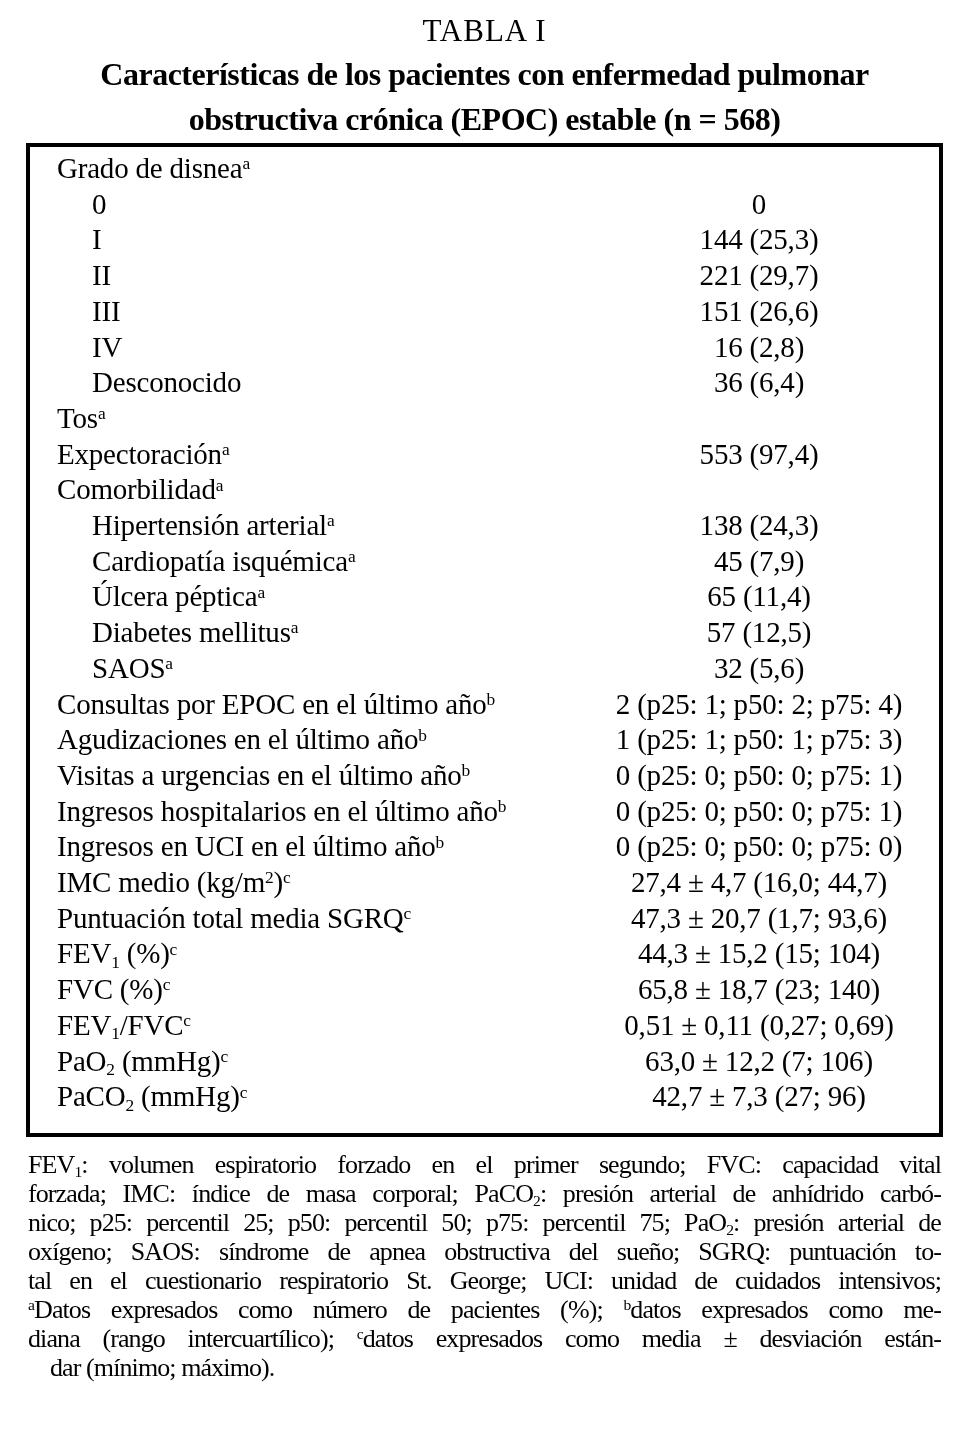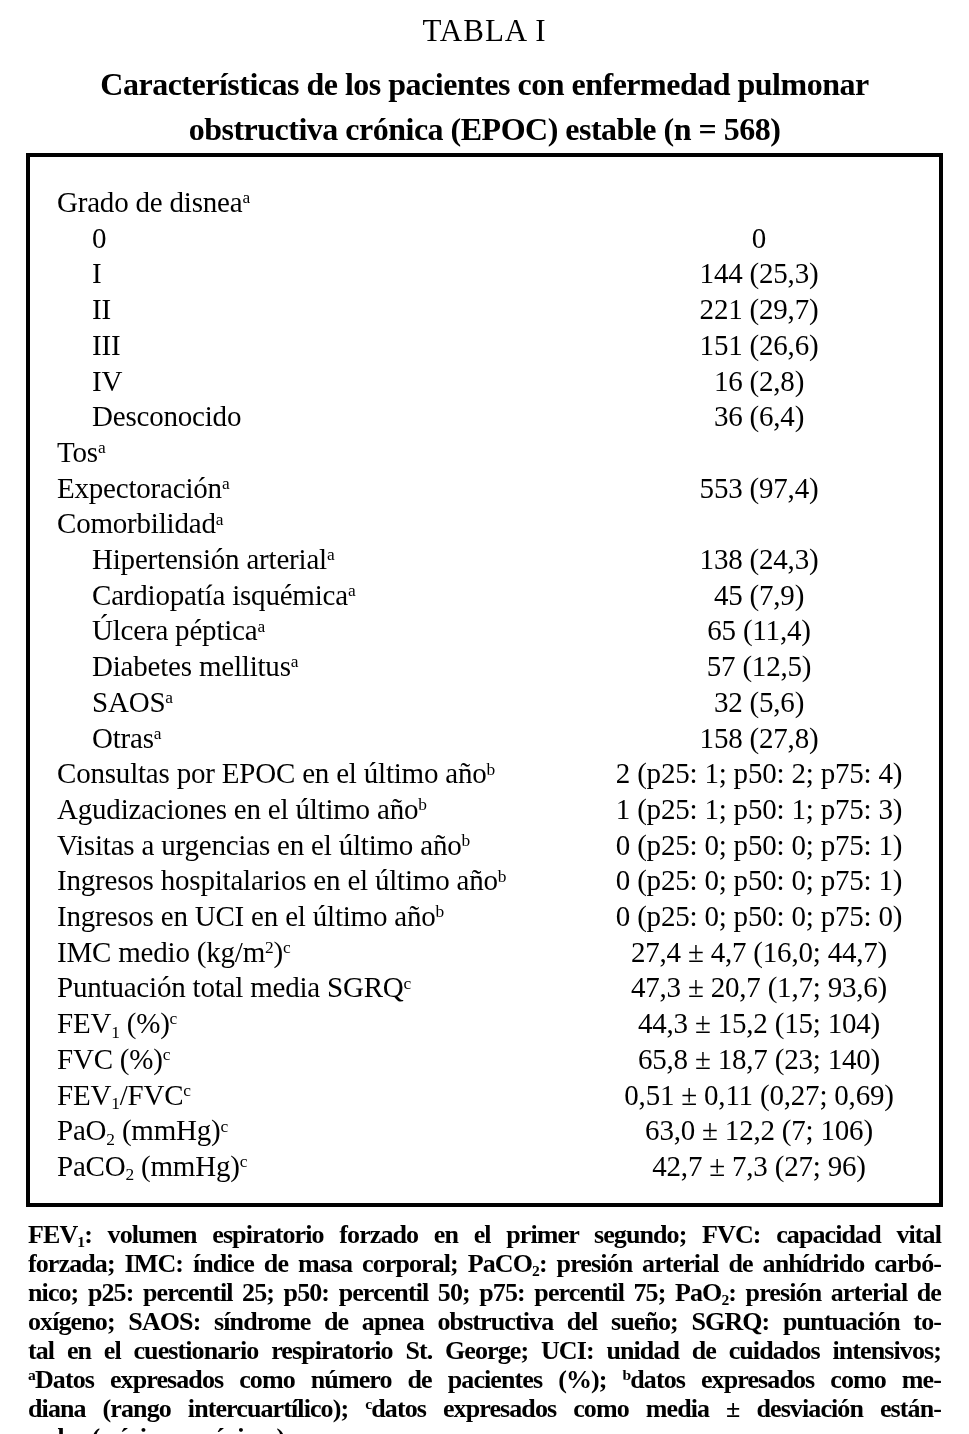--- a/index.html
+++ b/index.html
@@ -17,31 +17,31 @@
     overflow: hidden;
   }
   .table-number {
     margin-top: 12px;
     text-align: center;
     font-size: 31px;
     line-height: 38px;
     letter-spacing: 1px;
   }
   .table-title {
-    margin-top: 12px;
+    margin-top: 2px;
     text-align: center;
     font-weight: bold;
     font-size: 32px;
     line-height: 45px;
     letter-spacing: -0.5px;
   }
   .box {
     margin: 1px 26px 0 26px;
     border: 4px solid #000000;
-    padding: 28px 0 18px 0;
+    padding: 4px 0 18px 0;
   }
   .row {
     display: flex;
     align-items: baseline;
     font-size: 29px;
     line-height: 35.7px;
     letter-spacing: -0.2px;
     white-space: nowrap;
   }
   .row .lbl {
@@ -69,21 +69,20 @@
     vertical-align: baseline;
     position: relative;
     top: 0.25em;
   }
   .footnote {
     margin: 13px 28px 0 28px;
     font-size: 26px;
     line-height: 29px;
     letter-spacing: -0.9px;
     white-space: nowrap;
-    font-weight: bold;
   }
   .fline {
     text-align: justify;
     text-align-last: justify;
   }
   .fline.last {
     text-align: justify;
     text-align-last: left;
     white-space: normal;
     margin-left: 22px;
@@ -154,24 +153,20 @@
           <span class="lbl">Úlcera péptica<sup>a</sup></span>
           <span class="val">65 (11,4)</span>
         </div>
         <div class="row indent1">
           <span class="lbl">Diabetes mellitus<sup>a</sup></span>
           <span class="val">57 (12,5)</span>
         </div>
         <div class="row indent1">
           <span class="lbl">SAOS<sup>a</sup></span>
           <span class="val">32 (5,6)</span>
-        </div>
-        <div class="row indent1">
-          <span class="lbl">Otras<sup>a</sup></span>
-          <span class="val">158 (27,8)</span>
         </div>
         <div class="row">
           <span class="lbl">Consultas por EPOC en el último año<sup>b</sup></span>
           <span class="val">2 (p25: 1; p50: 2; p75: 4)</span>
         </div>
         <div class="row">
           <span class="lbl">Agudizaciones en el último año<sup>b</sup></span>
           <span class="val">1 (p25: 1; p50: 1; p75: 3)</span>
         </div>
         <div class="row">

